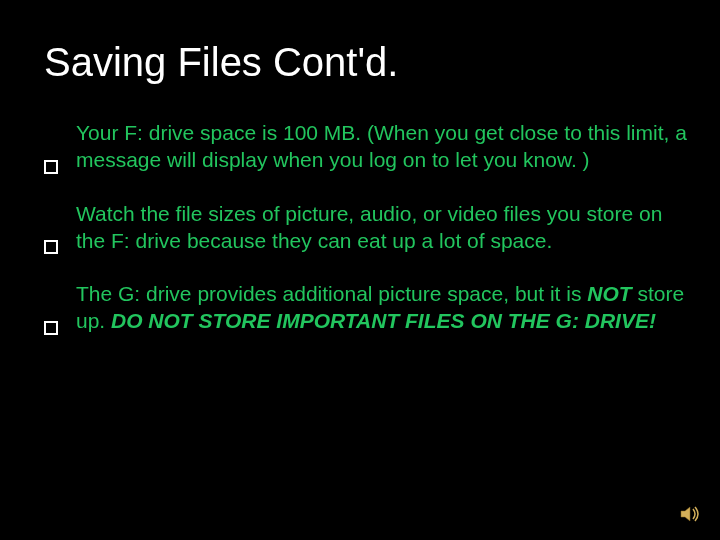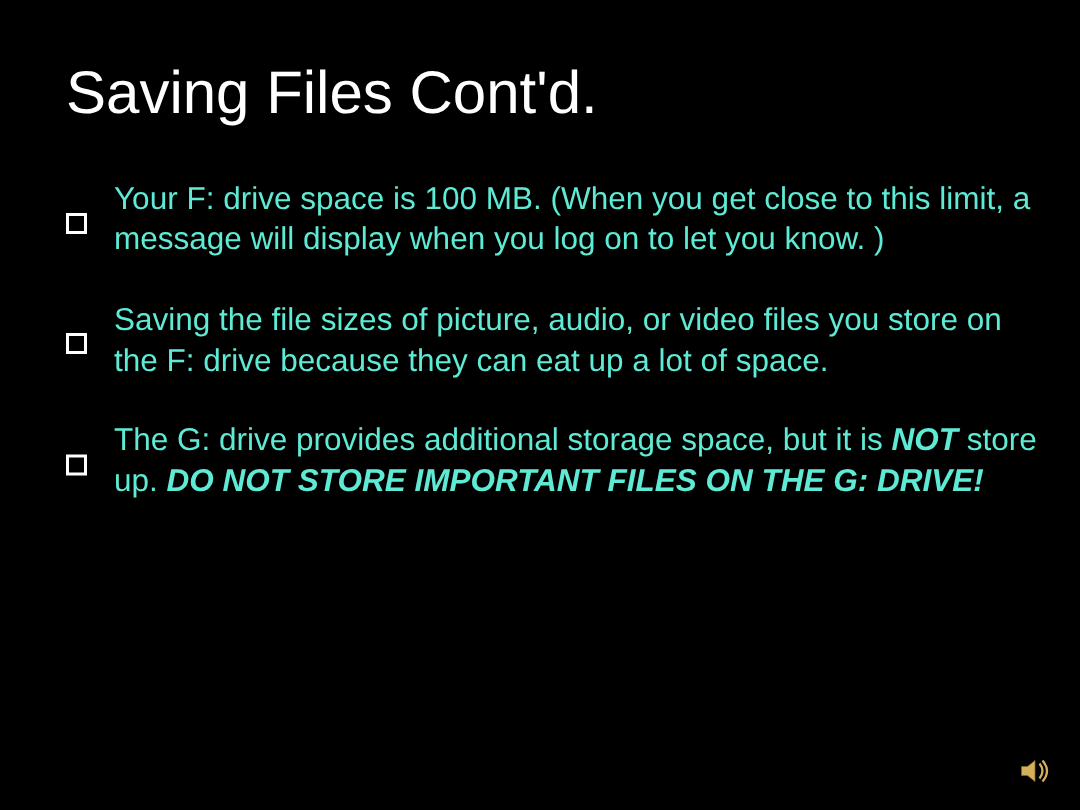--- a/index.html
+++ b/index.html
@@ -26,23 +26,23 @@
     margin: 0 0 34px 0;
     letter-spacing: 0px;
   }
   ul.bullets {
     list-style: none;
     padding: 0;
     margin: 0;
   }
   ul.bullets > li {
     display: flex;
-    align-items: center;
+    align-items: flex-end;
     margin-bottom: 26px;
-    color: #5eead4;
+    color: #22c55e;
     font-size: 21px;
     line-height: 1.3;
   }
   .bullet-icon {
     flex: 0 0 auto;
     width: 14px;
     height: 14px;
     border: 2px solid #fff;
     margin-top: 5px;
     margin-right: 18px;
@@ -67,25 +67,25 @@
 <div class="slide">
   <h1 class="title">Saving Files Cont'd.</h1>
 
   <ul class="bullets">
     <li>
       <span class="bullet-icon"></span>
       <span class="bullet-text"><span>Your F: drive space is 100 MB. (When you get close to this limit, a message will display when you log on to let you know. )</span></span>
     </li>
     <li>
       <span class="bullet-icon"></span>
-      <span class="bullet-text"><span>Saving the file sizes of picture, audio, or video files you store on the F: drive because they can eat up a lot of space.</span></span>
+      <span class="bullet-text"><span>Watch the file sizes of picture, audio, or video files you store on the F: drive because they can eat up a lot of space.</span></span>
     </li>
     <li>
       <span class="bullet-icon"></span>
-      <span class="bullet-text"><span>The G: drive provides additional storage space, but it is </span><span class="bold">NOT</span><span> store up. </span><span class="bold">DO NOT STORE IMPORTANT FILES ON THE G: DRIVE!</span></span>
+      <span class="bullet-text"><span>The G: drive provides additional picture space, but it is </span><span class="bold">NOT</span><span> store up. </span><span class="bold">DO NOT STORE IMPORTANT FILES ON THE G: DRIVE!</span></span>
     </li>
   </ul>
 
   <span class="sound-icon">
     <svg viewBox="0 0 22 20" width="22" height="20">
       <polygon points="1,7 5,7 10,3 10,17 5,13 1,13" fill="#d4b05a" stroke="#8a6a20" stroke-width="0.5"></polygon>
       <path d="M13 5 Q17 10 13 15" fill="none" stroke="#d4b05a" stroke-width="1.5"></path>
       <path d="M15 3 Q21 10 15 17" fill="none" stroke="#d4b05a" stroke-width="1.5"></path>
     </svg>
   </span>

